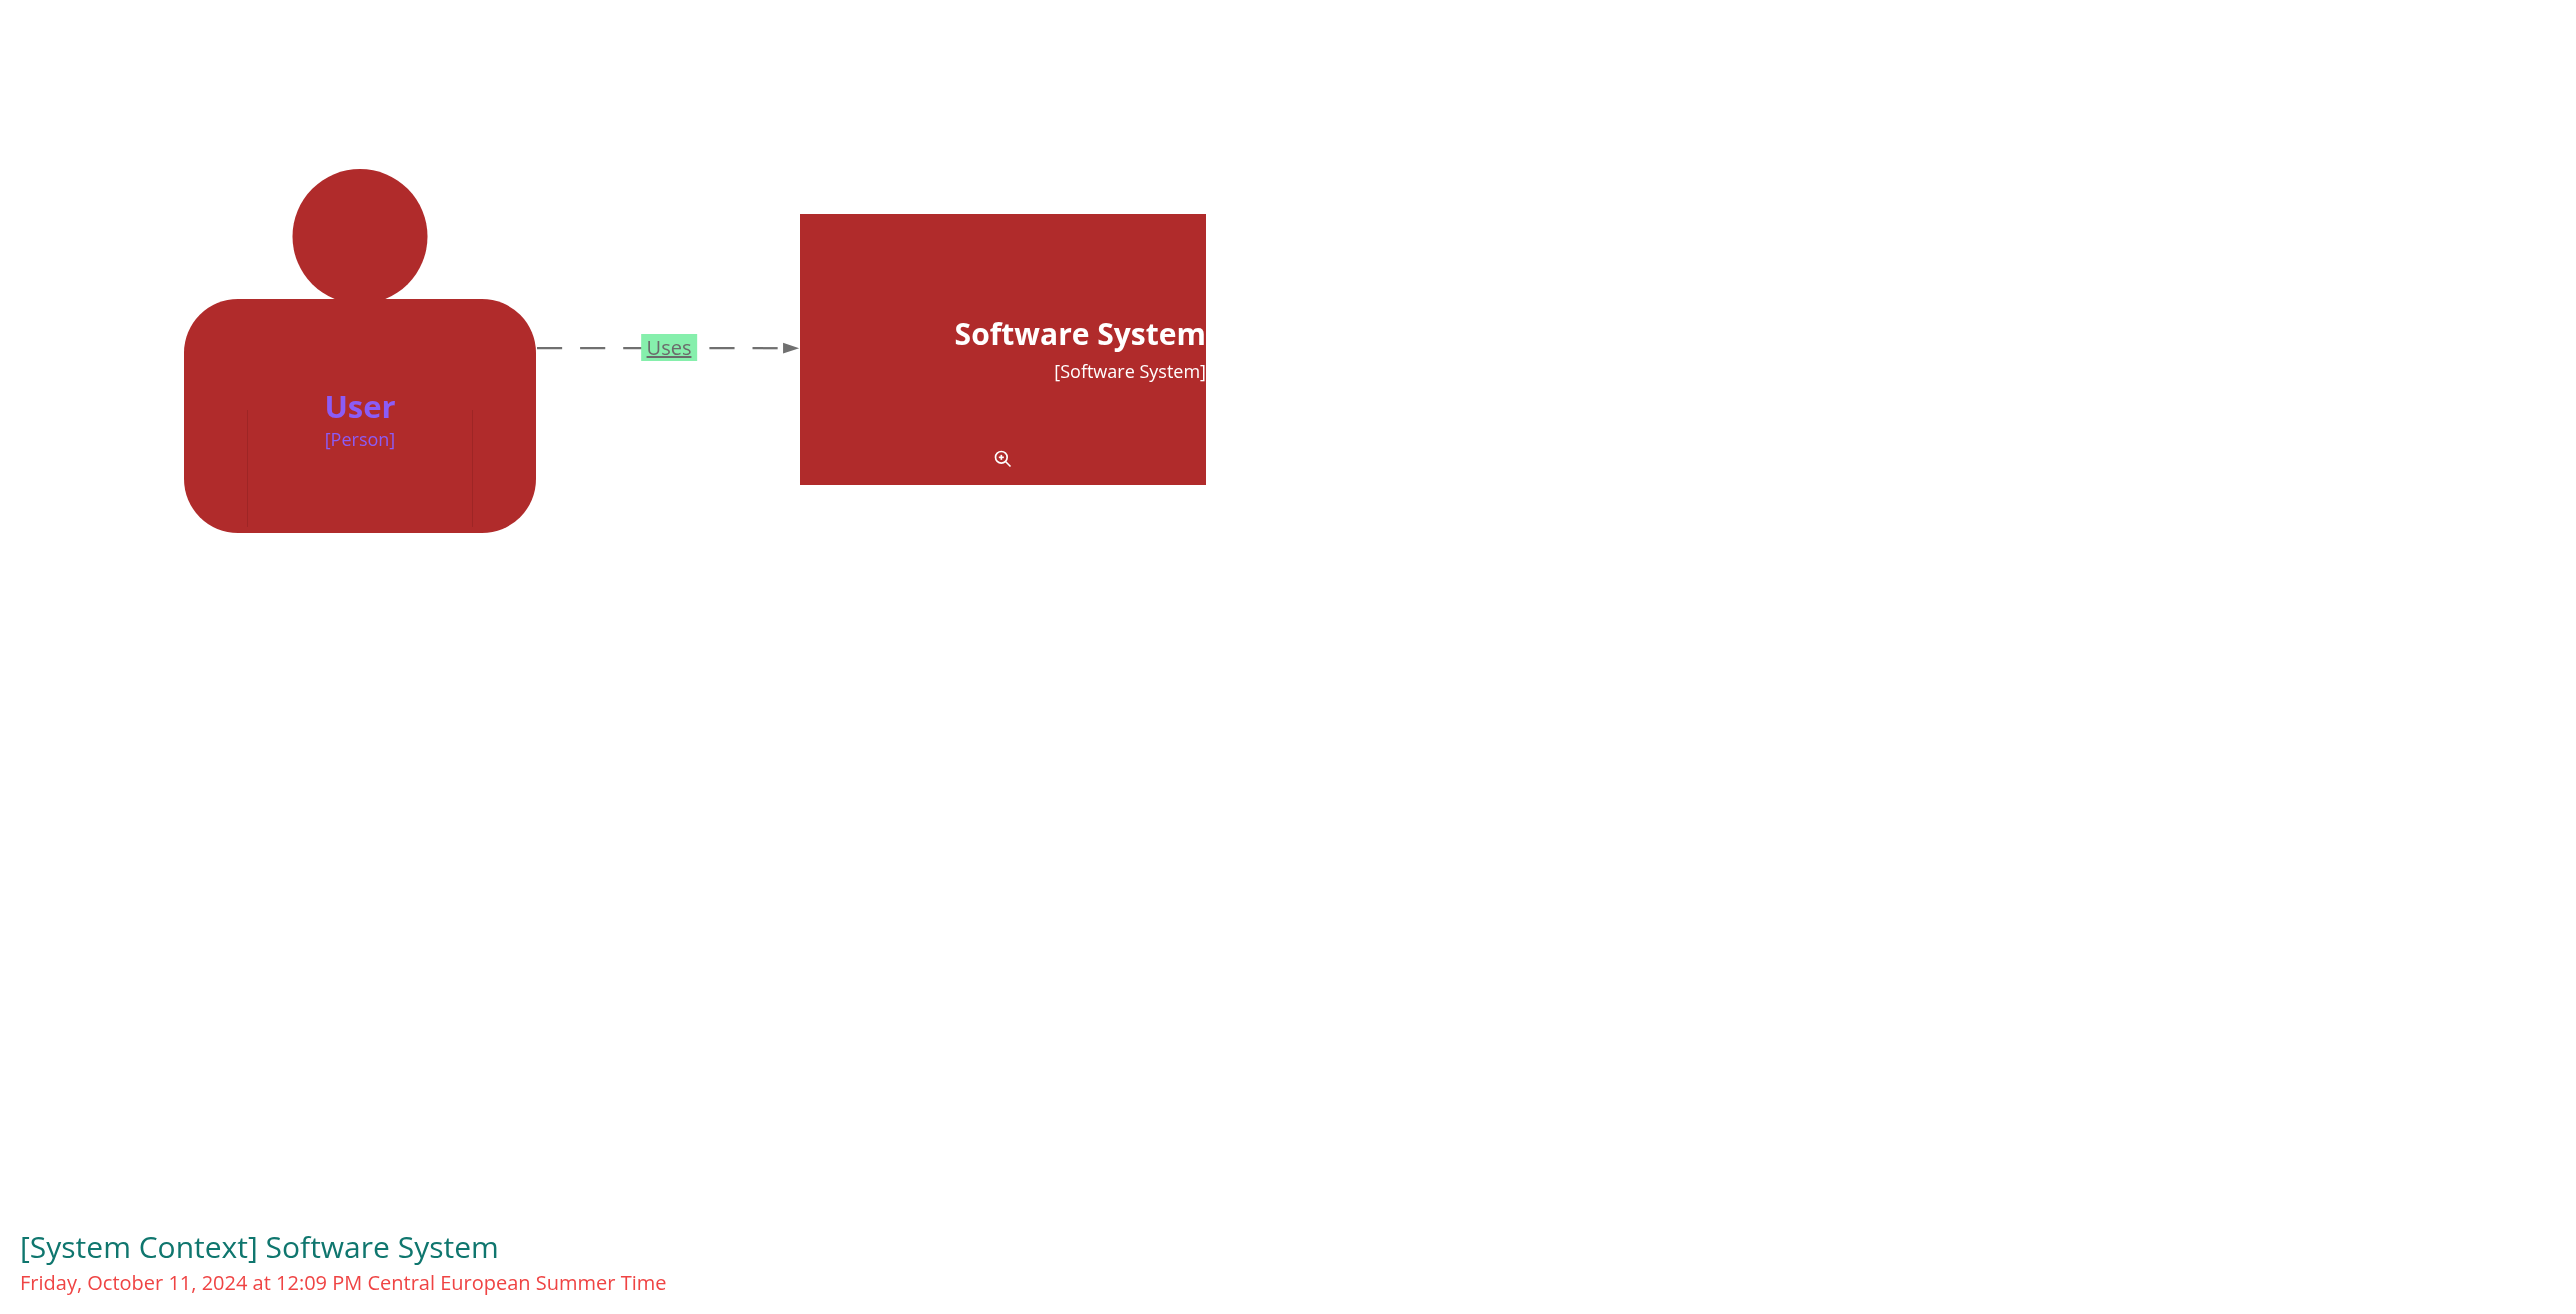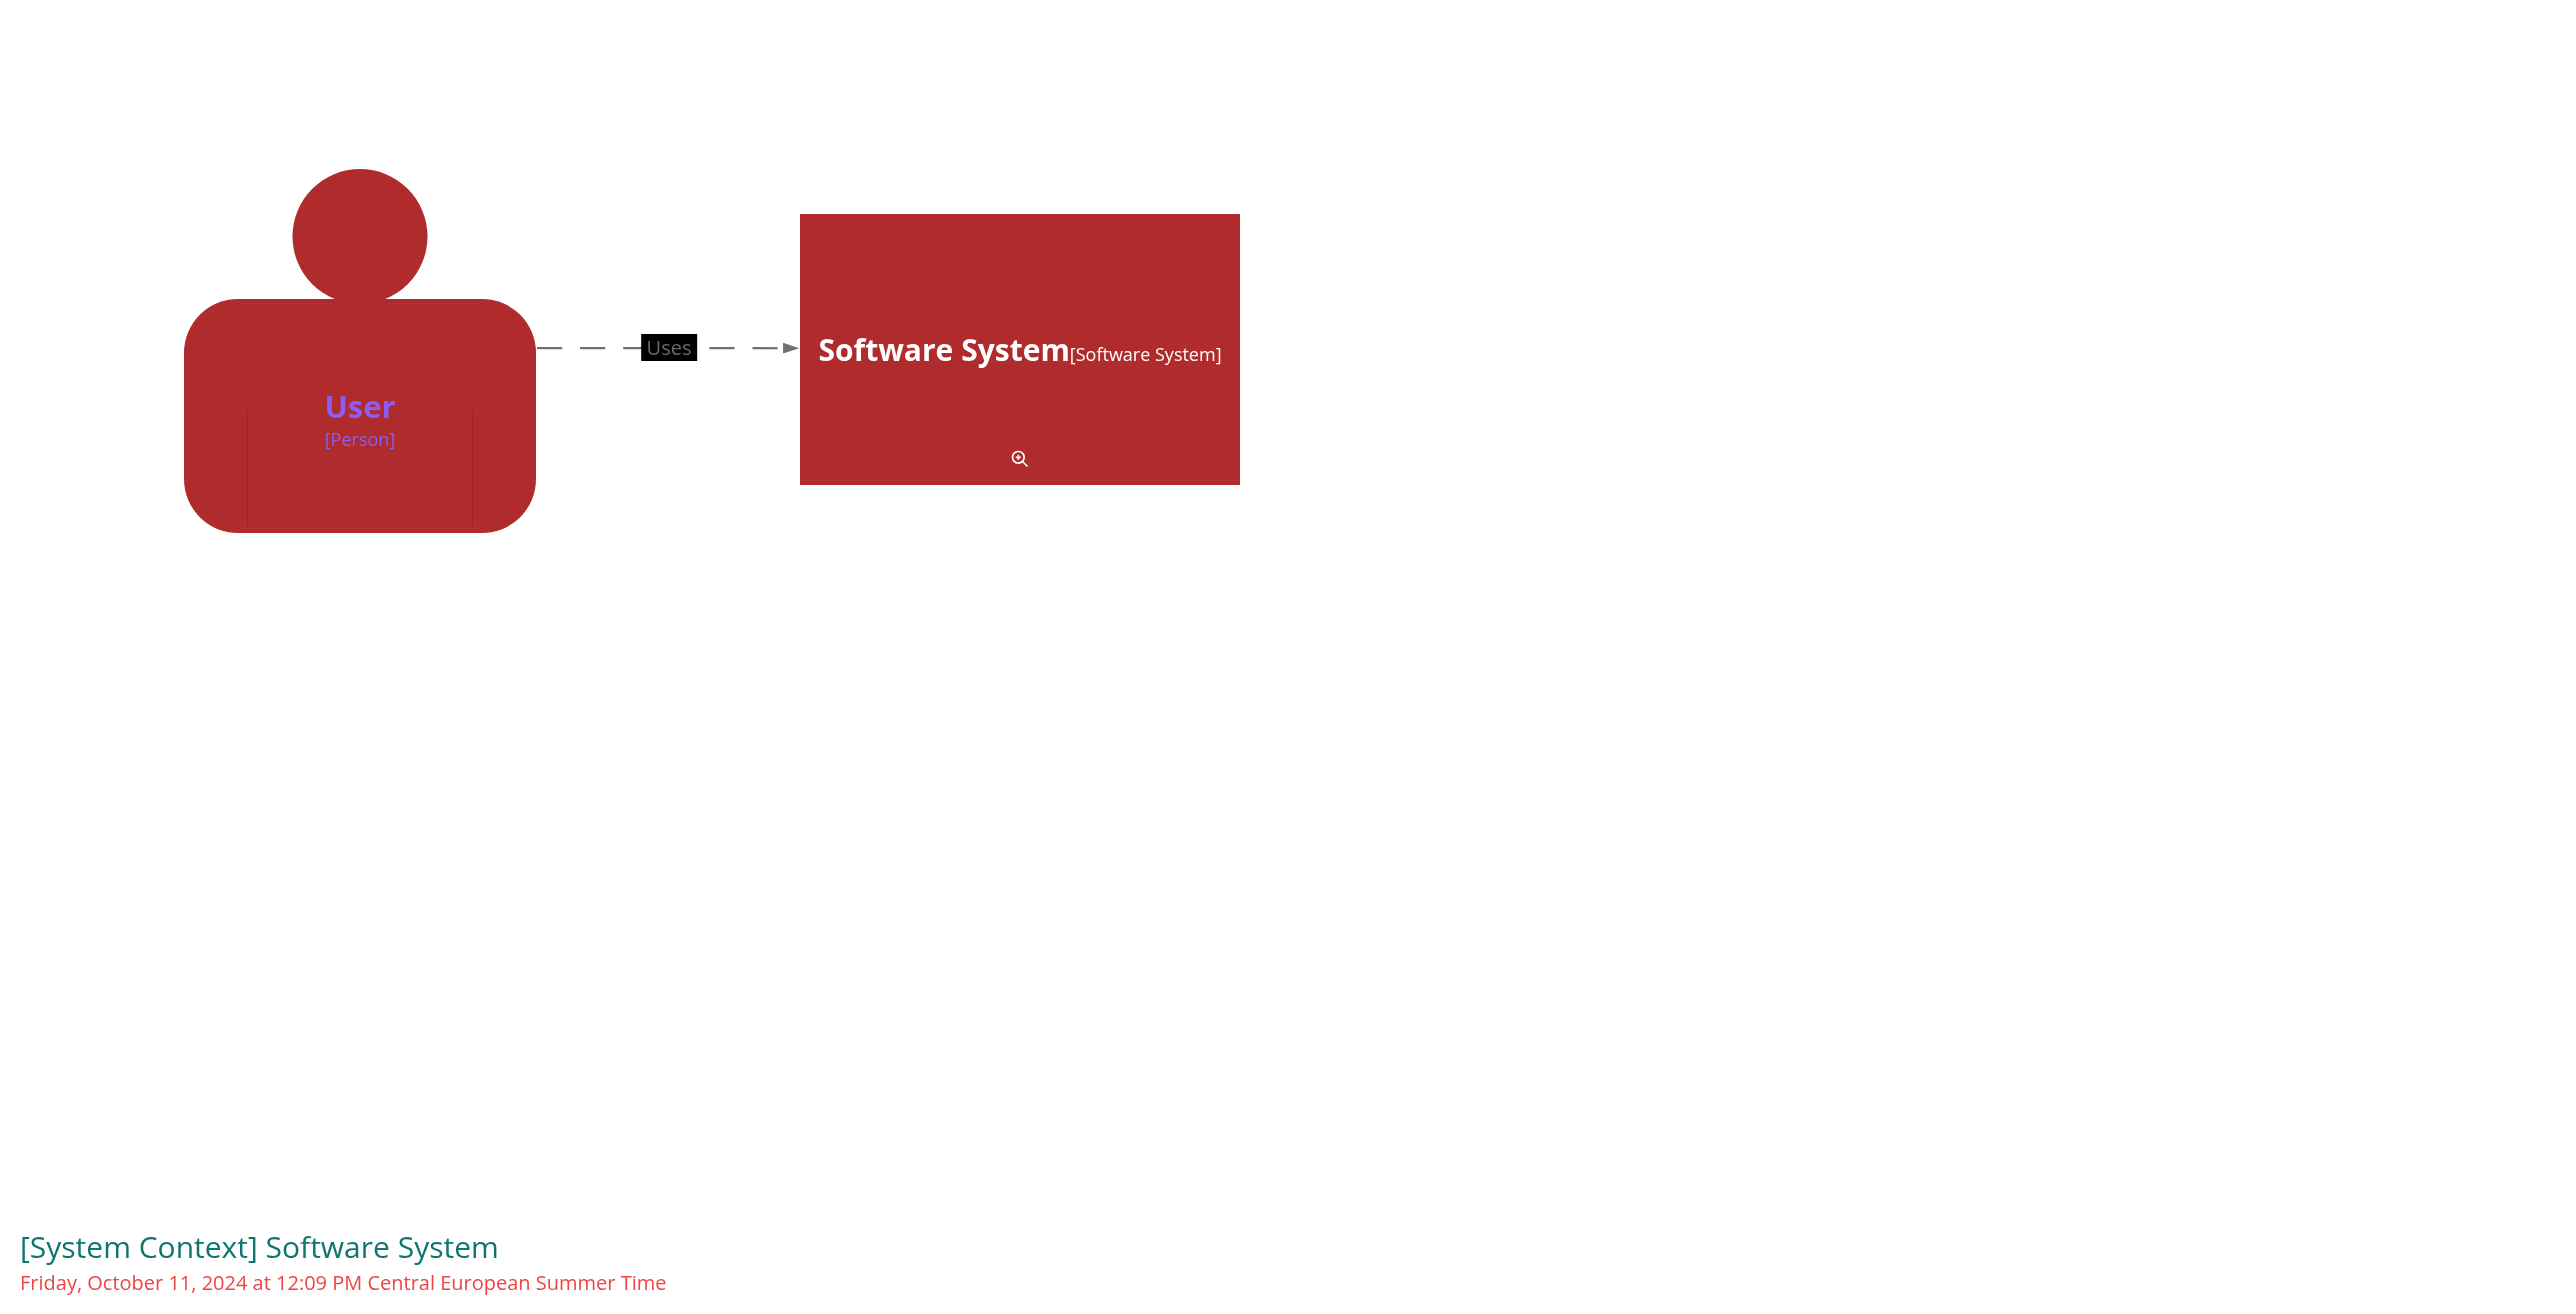--- a/index.html
+++ b/index.html
@@ -69,25 +69,25 @@
       height: 117px;
       background: #9e2525;
     }
     .person-arm-left { left: 63px; }
     .person-arm-right { right: 63px; }
     
     .system-box {
       position: absolute;
       left: 800px;
       top: 214px;
-      width: 440px;
+      width: 406px;
       height: 271px;
       display: flex;
-      flex-direction: row;
-      align-items: center;
+      flex-direction: column;
+      align-items: flex-end;
       justify-content: center;
       color: #ffffff;
     }
     .system-title {
       font-size: 30px;
       font-weight: 700;
       line-height: 1.1;
     }
     .system-subtitle {
       font-size: 18px;
@@ -115,24 +115,25 @@
       left: 0;
       top: 7.2px;
       width: 264px;
       height: 14.4px;
     }
     .connector-label-wrap {
       position: absolute;
       left: 50%;
       top: 0;
       transform: translateX(-50%);
-      background: #000000;
+      background: #86efac;
       padding: 0 5.4px;
       font-size: 20px;
       color: #6b6b6b;
+      text-decoration: underline;
     }
     
     .footer {
       position: absolute;
       left: 20px;
       bottom: 18px;
     }
     .diagram-title {
       font-size: 30px;
       color: #0f766e;

